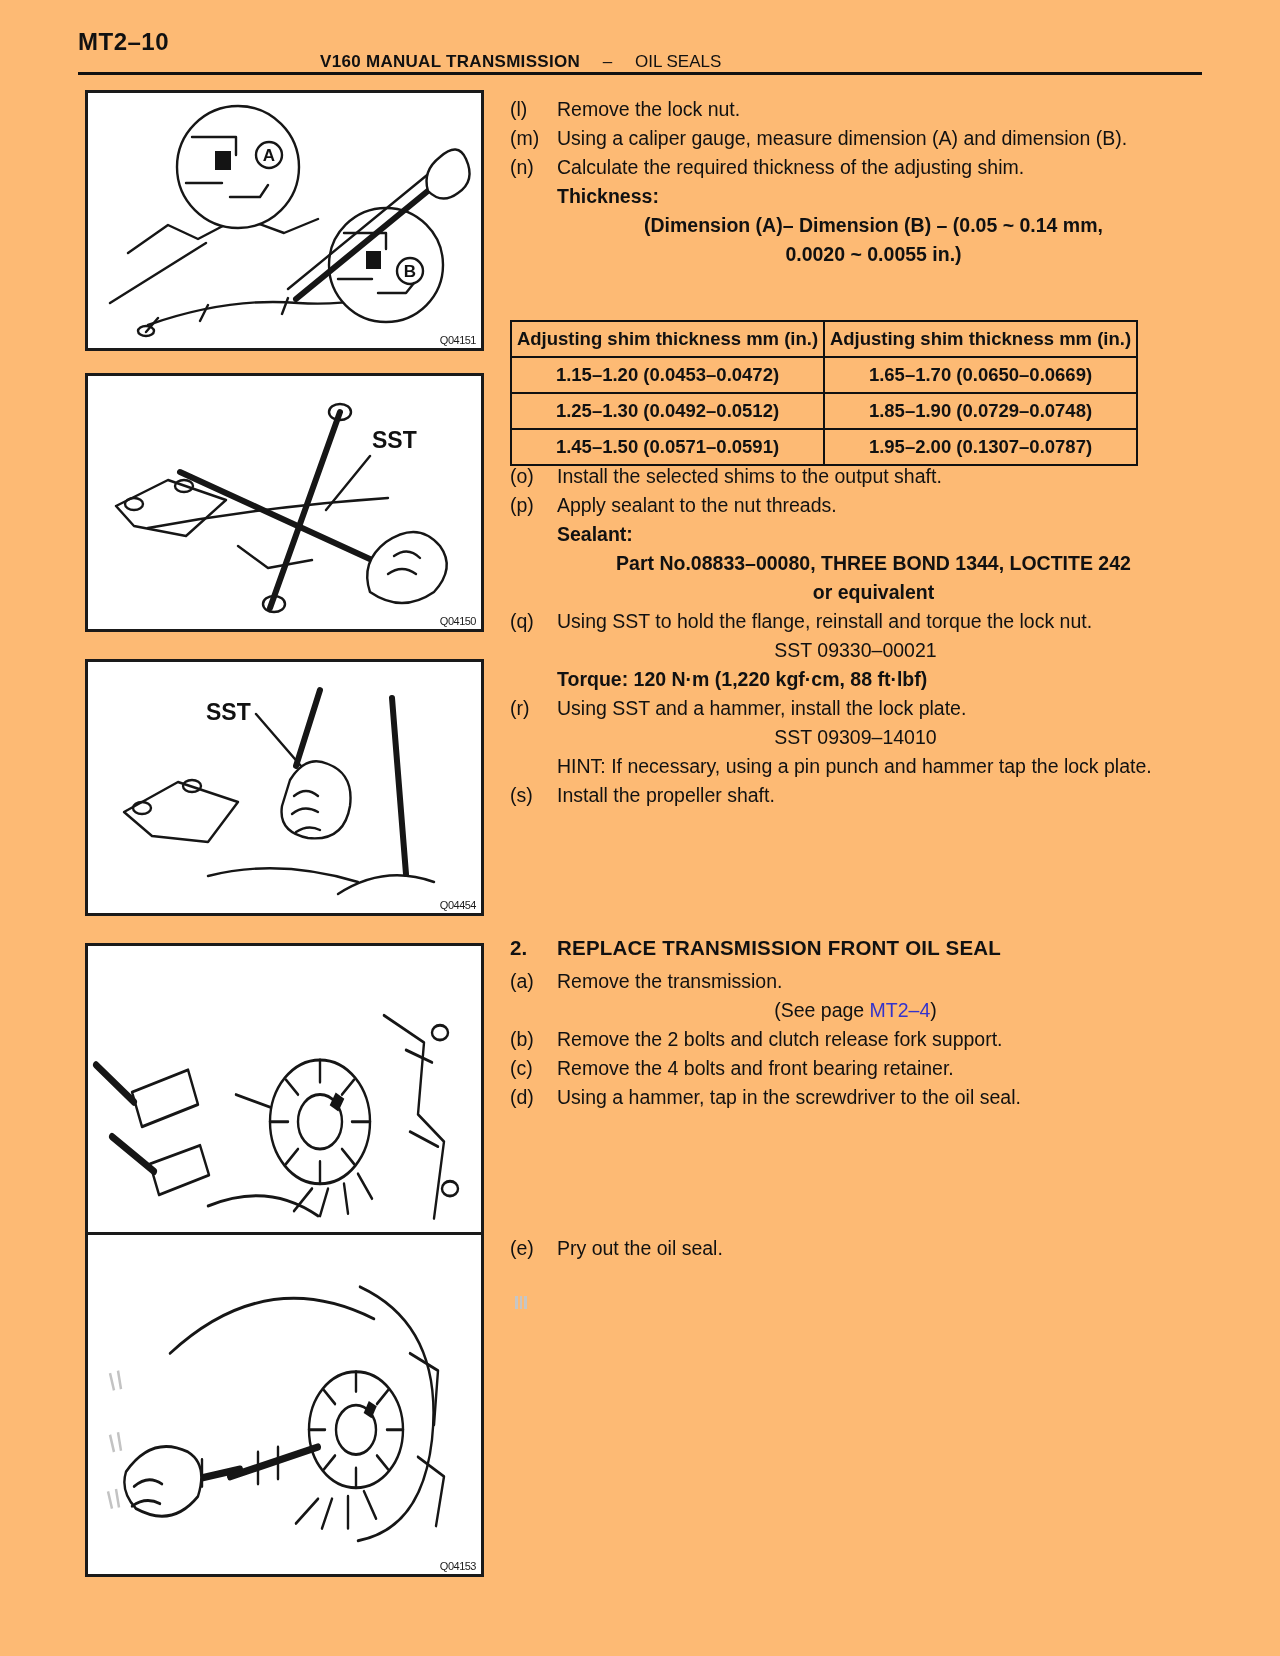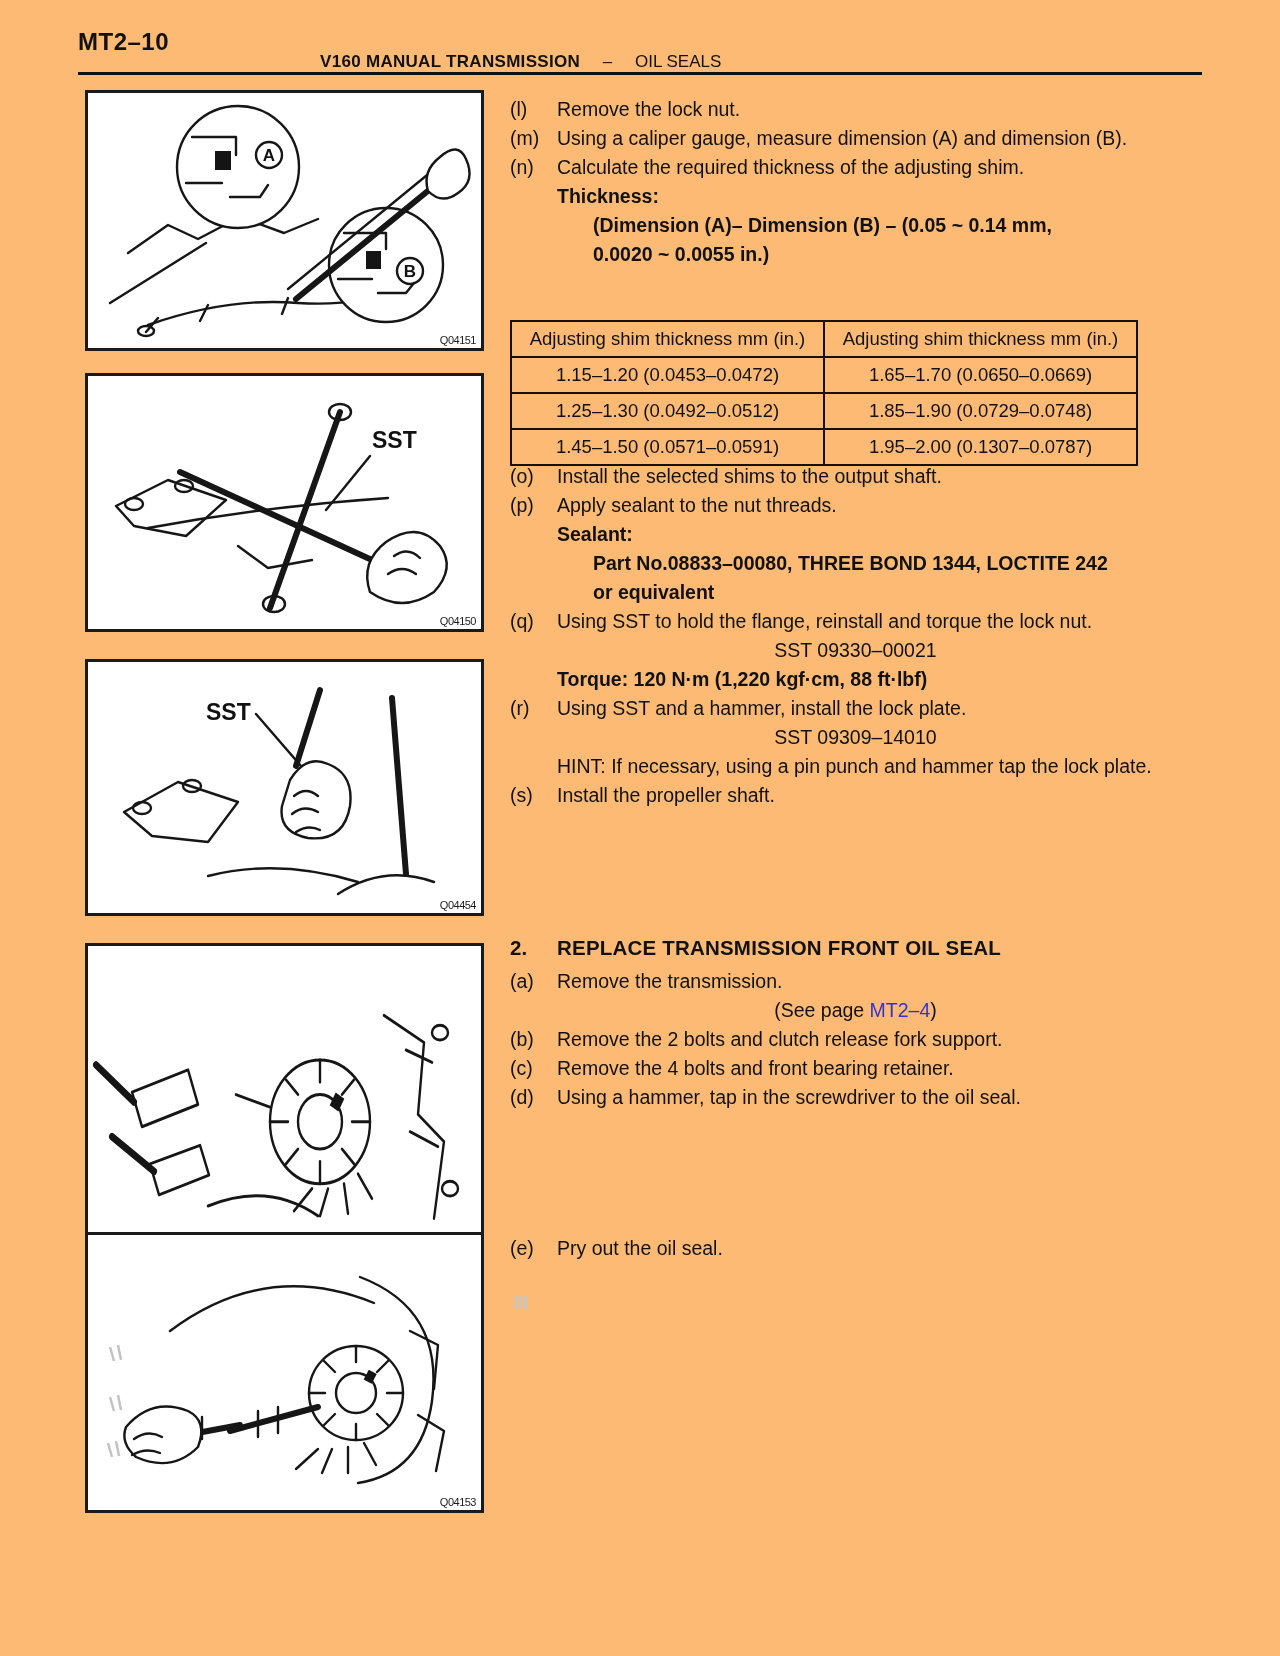--- a/index.html
+++ b/index.html
@@ -14,46 +14,46 @@
   .header-line .hd{margin:0 18px;}
   .header-rule{position:absolute;left:78px;top:72px;width:1124px;height:0;border-top:3px solid #111;}
   
   .fig{position:absolute;left:85px;width:399px;border:3px solid #1a1a1a;background:#fff;box-sizing:border-box;}
   .fig svg{display:block;width:100%;height:100%;}
   .fig-code{position:absolute;right:5px;bottom:2px;font-size:11px;color:#1c1c1c;letter-spacing:-.5px;background:#fff;line-height:12px;}
   #fig1{top:90px;height:261px;}
   #fig2{top:373px;height:259px;}
   #fig3{top:659px;height:257px;}
   #fig4{top:943px;height:318px;}
-  #fig5{top:1232px;height:281px;}
+  #fig5{top:1232px;height:345px;}
   .sk{stroke:#161616;fill:none;stroke-width:2.4;stroke-linecap:round;stroke-linejoin:round;}
   .skthick{stroke:#161616;fill:none;stroke-width:6;stroke-linecap:round;}
   .skfill{fill:#141414;stroke:none;}
   .skwhite{fill:#ffffff;stroke:#161616;stroke-width:2.4;stroke-linejoin:round;}
   .sst-label{font-family:"Liberation Sans",sans-serif;font-weight:bold;font-size:23px;fill:#111;}
   .callout-letter{font-family:"Liberation Sans",sans-serif;font-weight:bold;font-size:17px;fill:#111;text-anchor:middle;}
   .smudge{stroke:#c3c3c3;stroke-width:2.5;fill:none;}
   
   .rcol{position:absolute;left:510px;width:644px;font-size:19.5px;line-height:29px;}
   #group-a{top:95px;}
   #group-b{top:462px;}
   #section2{top:933px;}
   #step-e{top:1234px;}
   .step{display:flex;}
   .step-label{width:47px;flex-shrink:0;}
   .step-body{flex:1;text-align:justify;}
   .sub-bold{font-weight:bold;}
-  .sub-indent{margin-left:36px;font-weight:bold;text-align:left;}
+  .sub-indent{margin-left:36px;font-weight:bold;text-align:center;}
   .sub-plain{text-align:center;}
   .link{color:#3333cc;}
   .sec-head{display:flex;font-size:20.5px;font-weight:bold;margin-bottom:5px;letter-spacing:.2px;}
   
   .shim-table{position:absolute;left:510px;top:320px;width:628px;border-collapse:collapse;table-layout:fixed;}
   .shim-table th,.shim-table td{
-    border:2px solid #111;font-weight:normal;font-size:18.5px;text-align:center;
+    border:2px solid #111;font-weight:bold;font-size:18.5px;text-align:center;
     padding:3px 2px;height:28px;font-family:"Liberation Sans",sans-serif;color:#111;
   }
   
   .artifact{position:absolute;left:515px;top:1295px;width:22px;height:14px;}
   .artifact i{display:inline-block;width:2.5px;height:13px;background:#c6c6c6;margin-right:2px;}
 </style>
 </head>
 <body>
 
 <div class="page">

